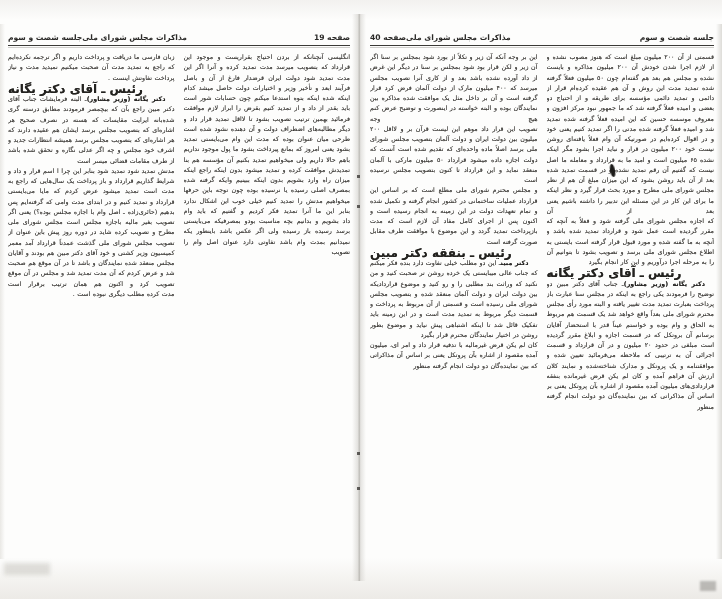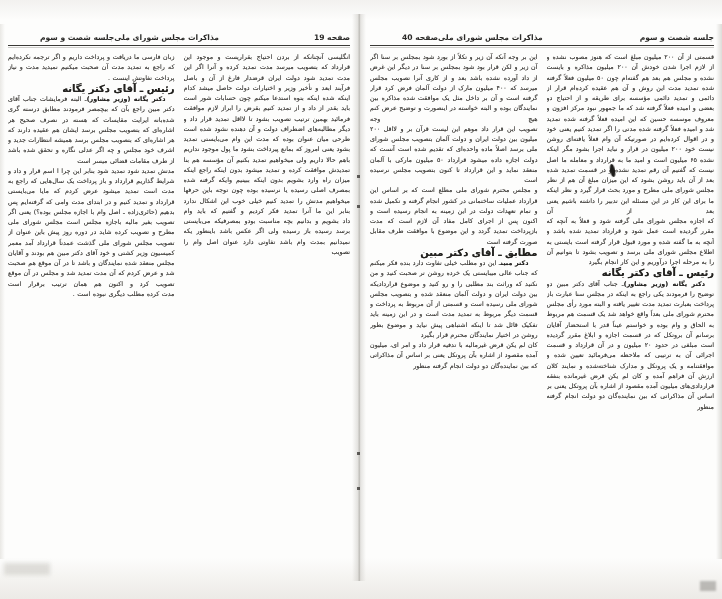--- a/index.html
+++ b/index.html
@@ -81,21 +81,21 @@
     height: 14px;
     display: flex;
     align-items: flex-end;
     justify-content: space-between;
     font-size: 7.6px;
     font-weight: bold;
     color: #2b2a28;
     letter-spacing: .2px;
     white-space: nowrap;
   }
-  .page-header .hdr-cell { flex: 0 0 auto; margin-left: 32px; }
+  .page-header .hdr-cell { flex: 0 0 auto; }
   .page-header .hdr-center { flex: 1 1 auto; text-align: left; }
 
   .header-rule {
     position: absolute;
     top: 45px;
     left: 6px;
     right: 6px;
     height: 0;
     border-top: 1.6px solid #3a3936;
   }
@@ -134,25 +134,25 @@
     margin: 0 0 0 0;
     word-spacing: .4px;
     font-family: "DejaVu Sans", sans-serif;
     
     text-shadow: 0 0 .45px rgba(70,68,64,.55);
   }
   .para.last { text-align-last: right; }
   .para.indent { text-indent: 9px; text-align-last: right; }
 
   .speaker-line {
-    font-size: 10px;
+    font-size: 12px;
     line-height: 10.4px;
     color: #23221f;
     font-weight: bold;
-    text-align: right;
+    text-align: left;
     margin: 1px 0 0 0;
     text-shadow: 0 0 .5px rgba(35,34,31,.7);
   }
   .speaker-start {
     font-weight: bold;
     color: #232220;
   }
 
   
   #ink-blot {
@@ -197,21 +197,21 @@
         <p class="para">نشده ۶۵ میلیون است و امید ما به قرارداد و معامله ما اصل نیست که گفتیم آن رقم تمدید نشده و در قسمت تمدید شده بعد از آن باید روشن بشود که این میزان مبلغ آن هم از نظر مجلس شورای ملی مطرح و مورد بحث قرار گیرد و نظر اینکه ما برای این کار در این مسئله این تدبیر را داشته باشیم یعنی بعد از آن</p>
         <p class="para last">که اجازه مجلس شورای ملی گرفته شود و فعلاً به آنچه که مقرر گردیده است عمل شود و قرارداد تمدید شده باشد و آنچه به ما گفته شده و مورد قبول قرار گرفته است بایستی به اطلاع مجلس شورای ملی برسد و تصویب بشود تا بتوانیم آن را به مرحله اجرا درآوریم و این کار انجام بگیرد</p>
         <p class="speaker-line">رئیس ـ آقای دکتر یگانه</p>
         <p class="para indent"><span class="speaker-start">دکتر یگانه (وزیر مشاور)</span><span>ـ جناب آقای دکتر مبین دو توضیح را فرمودند یکی راجع به اینکه در مجلس سنا عبارت باز پرداخت بعبارت تمدید مدت تغییر یافته و البته مورد رأی مجلس محترم شورای ملی بعداً واقع خواهد شد یک قسمت هم مربوط به الحاق و وام بوده و خواستم عیناً قدر با استحضار آقایان برسانم آن بروتکل که در قسمت اجازه و ابلاغ مقرر گردیده است مبلغی در حدود ۲۰ میلیون و در آن قرارداد و قسمت اجرائی آن به ترتیبی که ملاحظه می‌فرمائید تعیین شده و موافقتنامه و یک پروتکل و مدارک شناخته‌شده و نمایند کلان ارزش آن فراهم آمده و کان لم یکن قرض غیرمانده بنفقه قراردادی‌های میلیون آمده مقصود از اشاره بآن پروتکل یعنی بر اساس آن مذاکراتی که بین نماینده‌گان دو دولت انجام گرفته منظور</span></p>
       </div>
 
       <div class="col">
         <p class="para">این بر وجه آنکه آن زیر و تکلاً از بورد شود بمجلس بر سنا اگر آن زیر و لکن قرار بود شود بمجلس بر سنا در دیگر این غرض از داد آورده نشده باشد بعد و از کاری آنرا تصویب مجلس میرسد که ۴۰۰ میلیون مارک از دولت آلمان فرض کرد قرار گرفته است و آن بر داخل مثل یک موافقت شده مذاکره بین نمایندگان بوده و البته خواسته در اینصورت و توضیح عرض کنم هیچ وجه</p>
         <p class="para">تصویب این قرار داد موهم این لیست قرآن بر و لااقل ۲۰۰ میلیون بین دولت ایران و دولت آلمان بتصویب مجلس شورای ملی برسد اصلاً ماده واحده‌ای که تقدیم شده است آنست که دولت اجازه داده میشود قرارداد ۵۰ میلیون مارکی با آلمان منعقد نماید و این قرارداد تا کنون بتصویب مجلس نرسیده است</p>
         <p class="para last">و مجلس محترم شورای ملی مطلع است که بر اساس این قرارداد عملیات ساختمانی در کشور انجام گرفته و تکمیل شده و تمام تعهدات دولت در این زمینه به انجام رسیده است و اکنون پس از اجرای کامل مفاد آن لازم است که مدت بازپرداخت تمدید گردد و این موضوع با موافقت طرف مقابل صورت گرفته است</p>
-        <p class="speaker-line">مطابق ـ آقای دکتر مبین</p>
+        <p class="speaker-line">رئیس ـ بنفقه دکتر مبین</p>
         <p class="para indent"><span class="speaker-start">دکتر مبین</span><span>ـ این دو مطلب خیلی تفاوت دارد بنده فکر میکنم که جناب عالی میبایستی یک خرده روشن تر صحبت کنید و من نکنید که وراثت بند مطلبی را و رو کنید و موضوع قراردادیکه بین دولت ایران و دولت آلمان منعقد شده و بتصویب مجلس شورای ملی رسیده است و قسمتی از آن مربوط به پرداخت و قسمت دیگر مربوط به تمدید مدت است و در این زمینه باید تفکیک قائل شد تا اینکه اشتباهی پیش نیاید و موضوع بطور روشن در اختیار نمایندگان محترم قرار بگیرد</span></p>
         <p class="para last">کان لم یکن قرض غیرمالیه با تدفیه قرار داد و امر ای، میلیون آمده مقصود از اشاره بآن پروتکل یعنی بر اساس آن مذاکراتی که بین نماینده‌گان دو دولت انجام گرفته منظور</p>
       </div>
 
     </div>
   </div>
 
   <div class="page" id="page-left">
 
     <div class="page-header">

